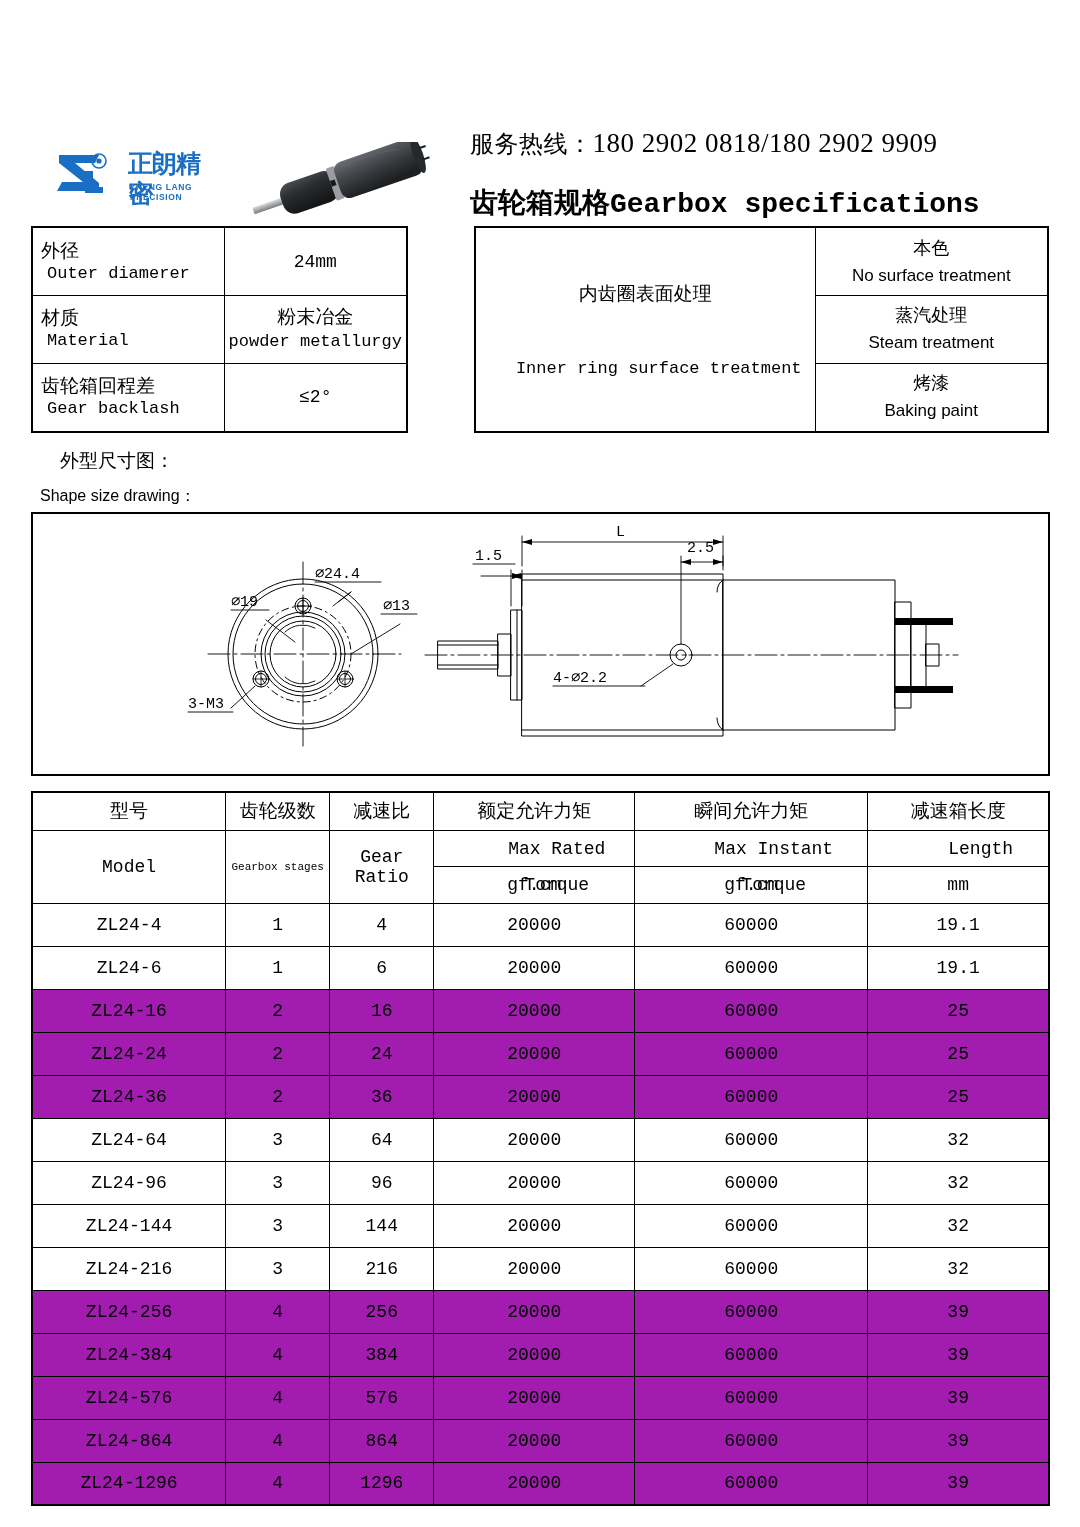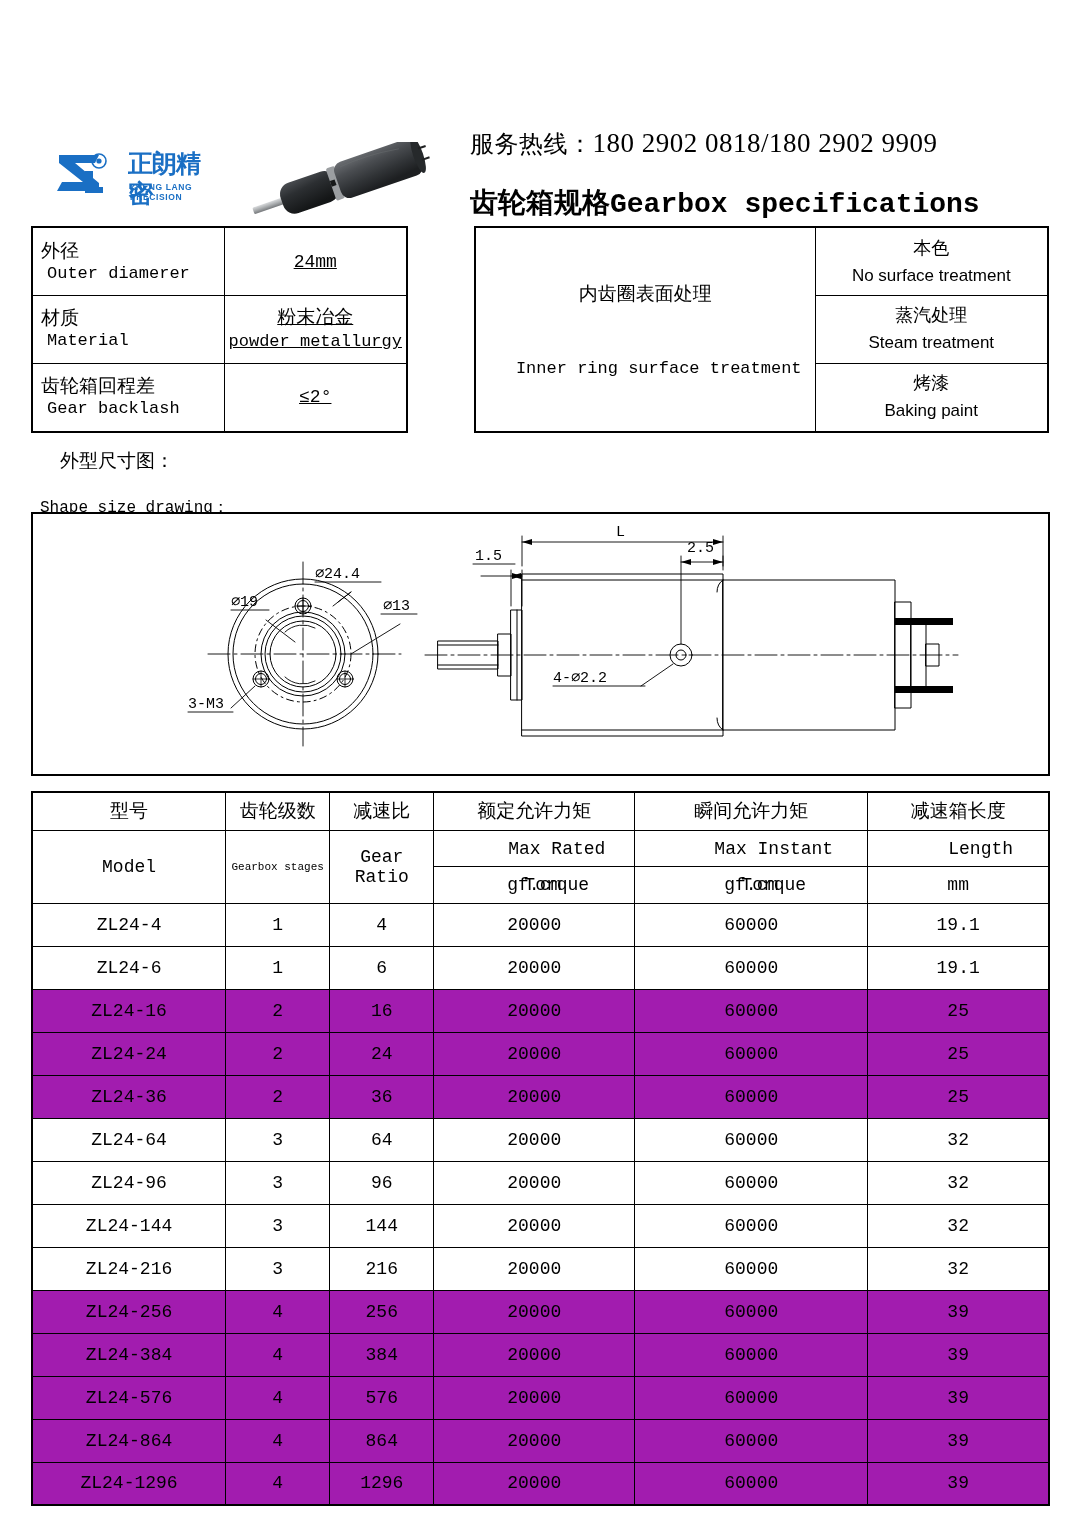--- a/index.html
+++ b/index.html
@@ -51,21 +51,21 @@
 
   
   .spec-left {
     position:absolute; left:31px; top:226px; width:377px; height:207px;
     border:2px solid #000; border-collapse:collapse;
   }
   .spec-left td { border:1px solid #000; padding:0; vertical-align:middle; }
   .sl-label { width:192px; padding:4px 0 4px 8px !important; }
   .sl-label .cn { display:block; font-family:"DejaVu Sans", sans-serif; font-size:19px; line-height:24px; }
   .sl-label .en { display:block; font-family:"Liberation Mono", monospace; font-size:17px; line-height:24px; padding-left:6px; }
-  .sl-val { text-align:center;text-decoration:underline; }
+  .sl-val { text-align:center; }
   .sl-val .cn { display:block; font-family:"DejaVu Sans", sans-serif; font-size:19px; line-height:26px; }
   .sl-val .en { display:block; font-family:"Liberation Mono", monospace; font-size:17px; line-height:26px; }
   .sl-val .one { font-family:"Liberation Mono", monospace; font-size:18px; }
 
   .spec-right {
     position:absolute; left:474px; top:226px; width:575px; height:207px;
     border:2px solid #000; border-collapse:collapse;
   }
   .spec-right td { border:1px solid #000; padding:0; vertical-align:middle; text-align:center; }
   .sr-left { width:340px; }
@@ -73,22 +73,22 @@
   .sr-left .en { display:block; font-family:"Liberation Mono", monospace; font-size:17px; line-height:26px;padding-left:27px; }
   .sr-opt .cn { display:block; font-family:"DejaVu Sans", sans-serif; font-size:18px; line-height:28px; }
   .sr-opt .en { display:block; font-family:"Liberation Sans", sans-serif; font-size:17px; line-height:28px; }
 
   
   .shape-cn {
     position:absolute; left:60px; top:448px;
     font-family:"DejaVu Sans", sans-serif; font-size:19px;
   }
   .shape-en {
-    position:absolute; left:40px; top:497px;
-    font-family:Liberation Mono, monospace; font-size:16px;
+    position:absolute; left:40px; top:486px;
+    font-family:Liberation Sans, sans-serif; font-size:16px;
   }
   .drawing-box {
     position:absolute; left:31px; top:512px; width:1019px; height:264px;
     border:2px solid #000; background:#fff; overflow:hidden;
   }
 
   
   .main-table {
     position:absolute; left:31px; top:791px; width:1019px;
     border-collapse:collapse;

